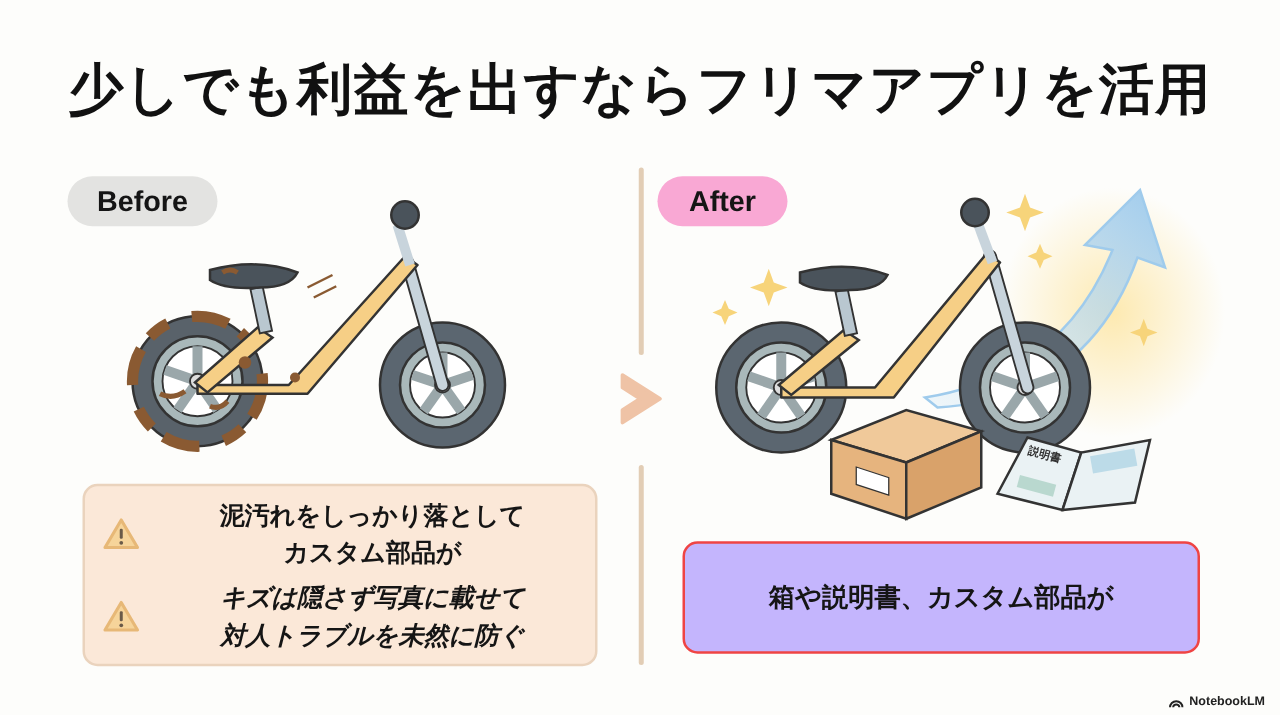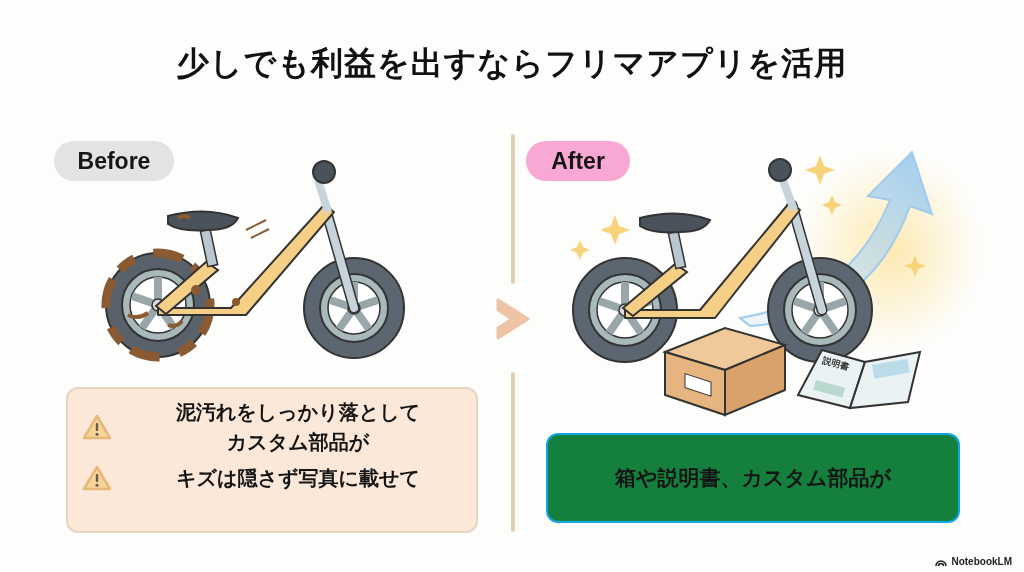--- a/index.html
+++ b/index.html
@@ -1,21 +1,21 @@
 <!DOCTYPE html>
 <html><head>
 <meta charset="utf-8">
 <style>
   * { box-sizing: border-box; margin: 0; padding: 0; }
   html, body { width: 1024px; height: 572px; background: #fdfdfb; overflow: hidden; }
   body { position: relative; font-family: "DejaVu Sans", sans-serif; color: #151515; }
 
   .title {
     position: absolute; left: 0; top: 42px; width: 1024px; text-align: center;
-    font-size: 32px; font-weight: bold; letter-spacing: 1px; color: #111;
+    font-size: 44px; font-weight: bold; letter-spacing: 1px; color: #111;
   }
 
   .pill {
     position: absolute; height: 40px; border-radius: 20px;
     font-size: 23px; font-weight: bold; display: flex; align-items: center; justify-content: center;
     font-family: Liberation Sans, sans-serif;
   }
   .pill-before { left: 54px; top: 141px; width: 120px; background: #e3e3e1; }
   .pill-after { left: 526px; top: 141px; width: 104px; background: #f9a8d4; }
 
@@ -34,25 +34,25 @@
     position: absolute; left: 66px; top: 387px; width: 412px; height: 146px;
     background: #fbe8d8; border: 2px solid #ead3bd; border-radius: 12px;
   }
   .warn-item { position: absolute; left: 0; width: 100%; display: flex; align-items: center; }
   .warn-item .icon { position: absolute; left: 14px; }
   .warn-text {
     width: 100%; text-align: center; font-size: 20px; font-weight: bold; line-height: 30px;
     padding-left: 52px;
   }
   .warn-1 { top: 8px; }
-  .warn-2 { top: 74px; }
+  .warn-2 { top: 74px; font-style: italic; }
 
   .box-tip {
     position: absolute; left: 546px; top: 433px; width: 414px; height: 90px;
-    background: #15803d; border: 2px solid #0ea5e9; border-radius: 12px;
+    background: #c4b5fd; border: 2px solid #ef4444; border-radius: 12px;
     display: flex; align-items: center; justify-content: center;
   }
   .tip-text { text-align: center; font-size: 21px; font-weight: bold; line-height: 32px; }
 
   .brand {
     position: absolute; right: 12px; bottom: 5px; display: flex; align-items: center; gap: 4px;
     font-size: 10px; font-weight: bold; color: #222; font-family: "Liberation Sans", sans-serif;
   }
 </style>
 </head>
@@ -206,20 +206,21 @@
     </div>
   </div>
   <div class="warn-item warn-2">
     <svg class="icon" width="30" height="28" viewBox="0 0 30 28">
       <path d="M15 3 L28 25 L2 25 Z" fill="#f6d49a" stroke="#e7b877" stroke-width="2.5" stroke-linejoin="round"></path>
       <rect x="13.8" y="10" width="2.4" height="8" rx="1" fill="#6a5a48"></rect>
       <circle cx="15" cy="21.2" r="1.5" fill="#6a5a48"></circle>
     </svg>
     <div class="warn-text">
       <div>キズは隠さず写真に載せて</div>
+      <div>対人トラブルを未然に防ぐ</div>
     </div>
   </div>
 </div>
 
 <div class="box-tip">
   <div class="tip-text">
     <div>箱や説明書、カスタム部品が</div>
   </div>
 </div>
 

